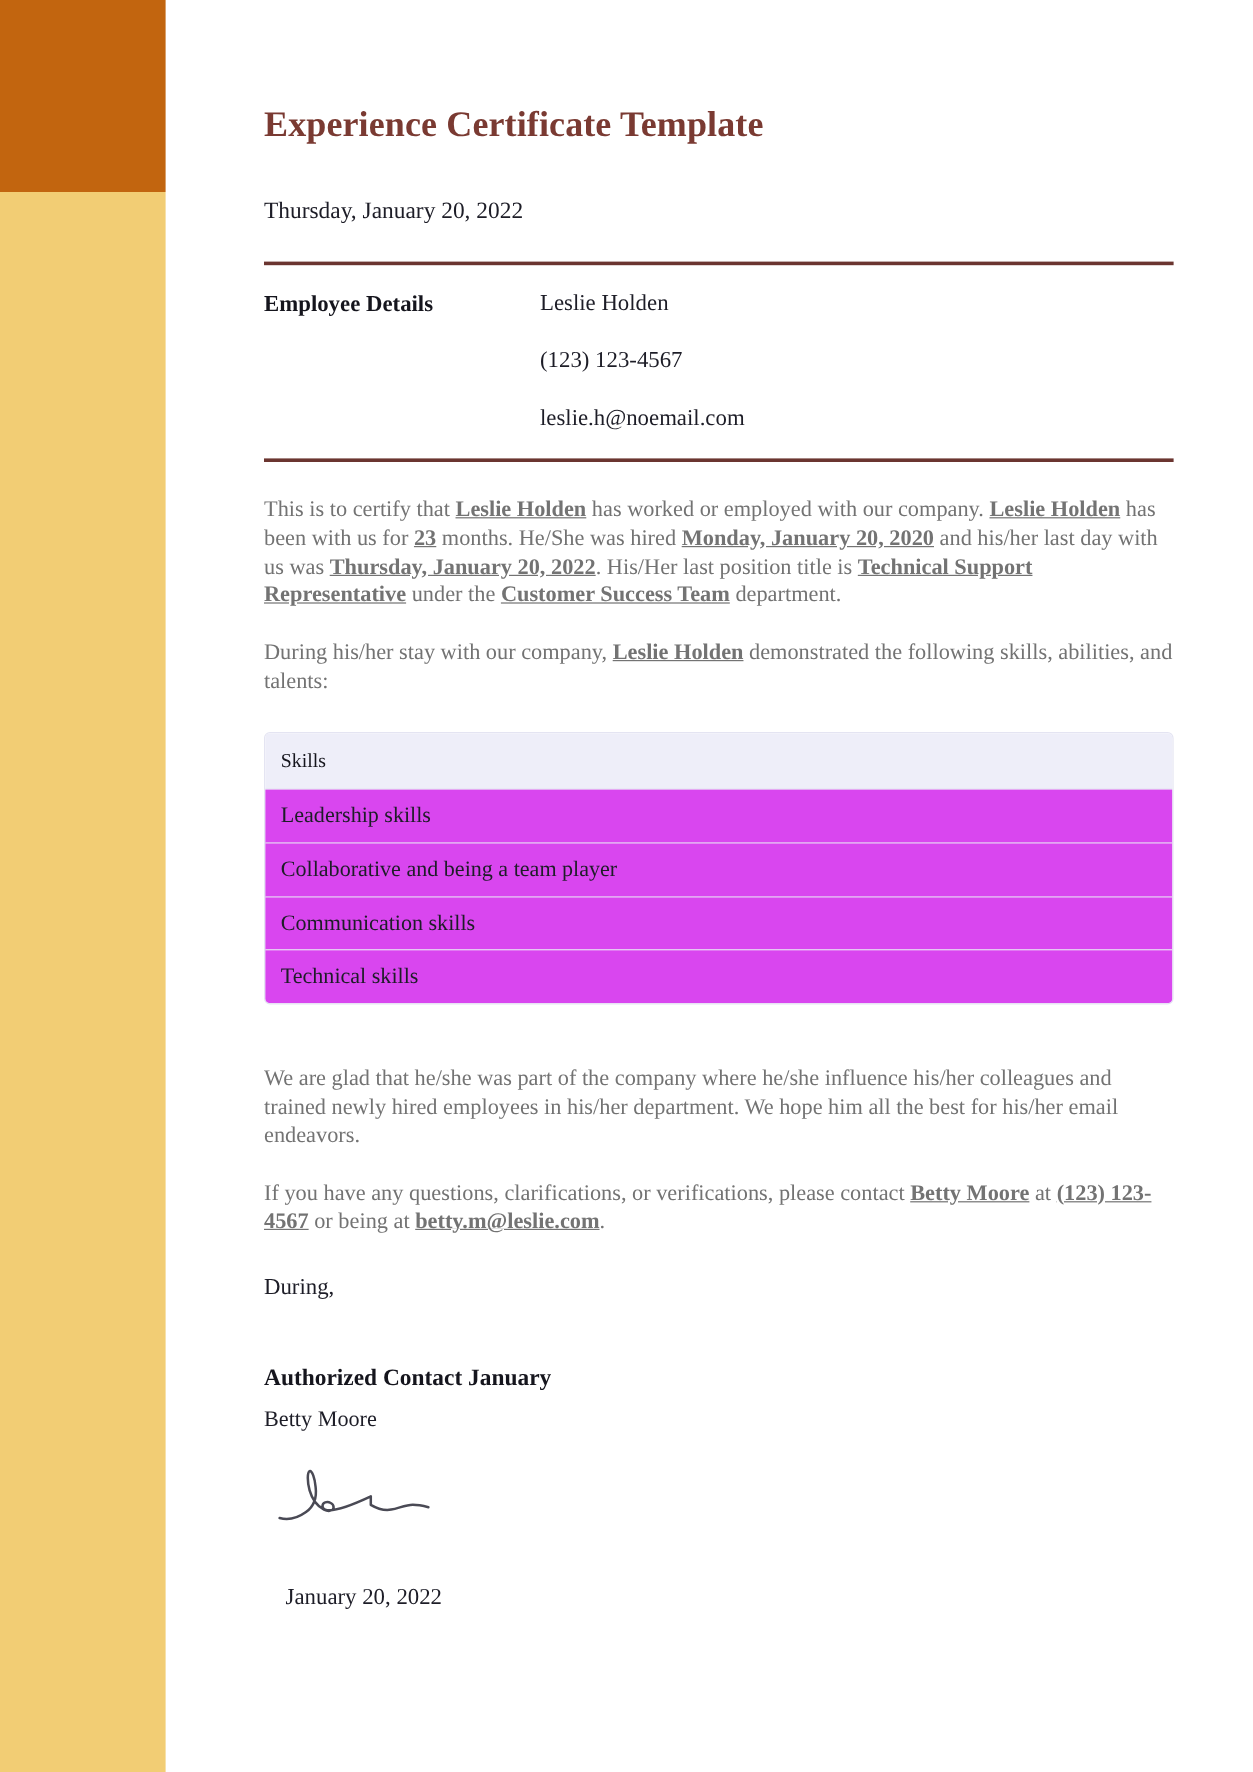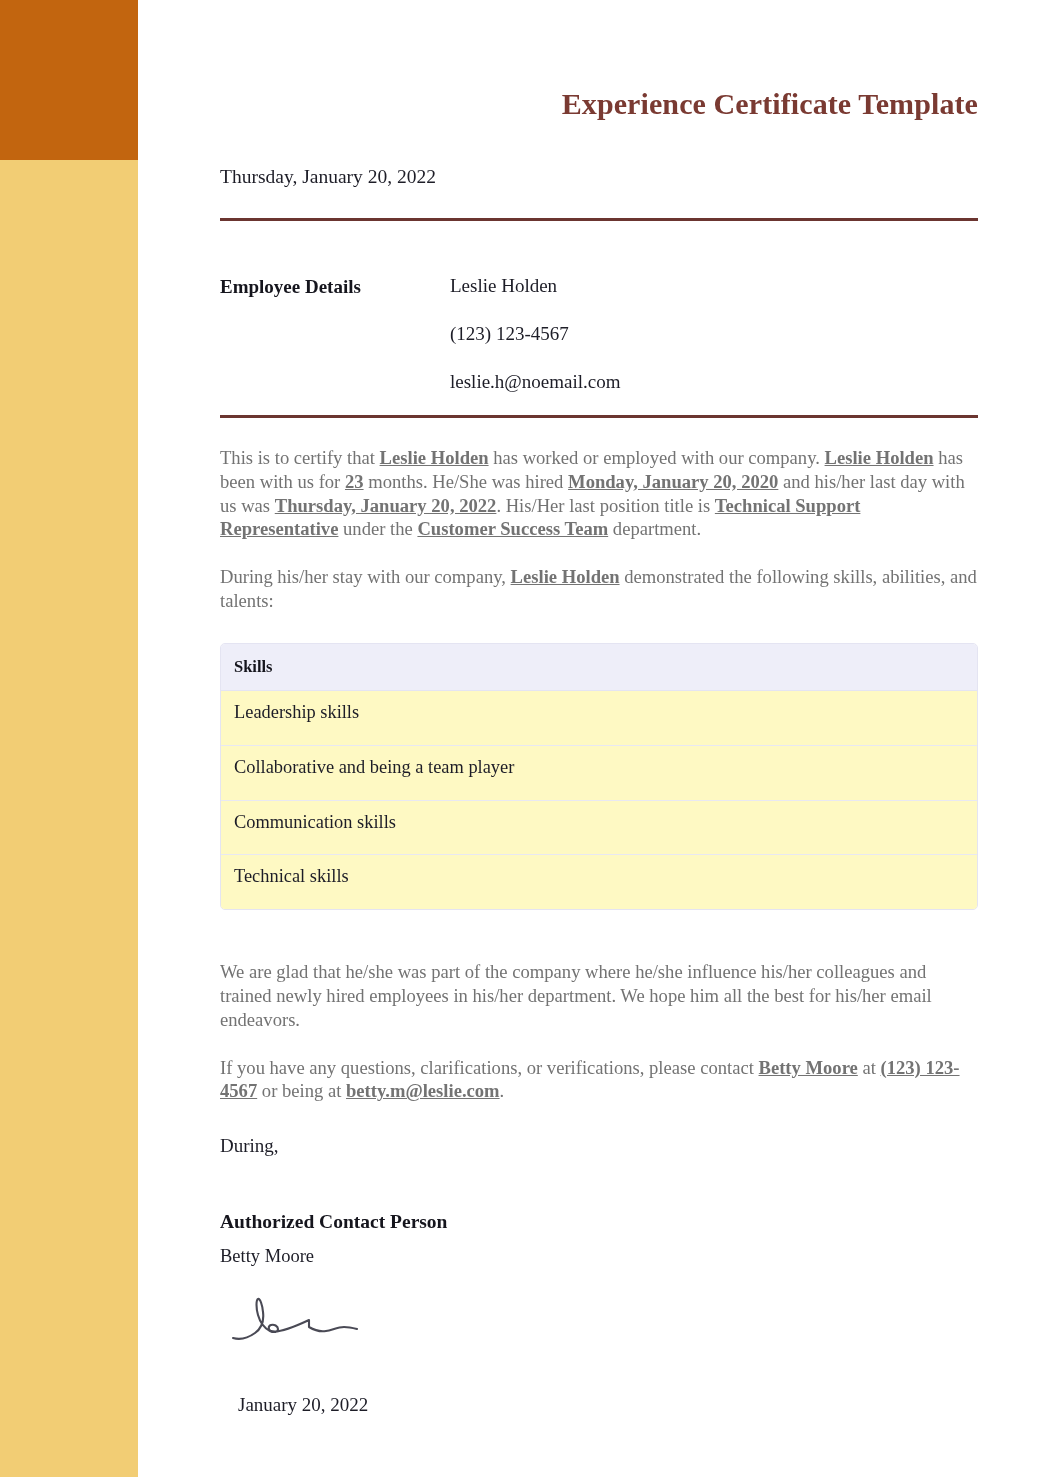--- a/index.html
+++ b/index.html
@@ -46,21 +46,21 @@
   
   .content {
     position: absolute;
     left: 220px;
     top: 0;
     width: 758px;
   }
   .doc-title {
     margin: 0;
     padding-top: 86px;
-    text-align: right;
+    text-align: left;
     font-size: 30px;
     font-weight: bold;
     letter-spacing: 0.1px;
     color: #7a3a32;
     line-height: 1.2;
   }
   .doc-date {
     margin: 0;
     padding-top: 42px;
     font-size: 19.5px;
@@ -73,21 +73,20 @@
     background: #6b3530;
     margin-top: 28px;
   }
   .rule.bottom {
     margin-top: 0;
   }
   .details {
     display: flex;
     align-items: flex-start;
     padding: 19px 0 20px 0;
-    margin-top: 33px;
   }
   .details-label {
     width: 230px;
     flex: 0 0 230px;
     font-size: 19px;
     font-weight: bold;
     color: #15151d;
     line-height: 1.4;
     padding-top: 1px;
   }
@@ -126,32 +125,32 @@
     border-collapse: separate;
     border-spacing: 0;
     border: 1px solid #e4e4f2;
     border-radius: 5px;
     overflow: hidden;
     font-size: 18.4px;
   }
   .skills-table th {
     background: #eeeef9;
     text-align: left;
-    font-weight: bold;
+    font-weight: normal;
     font-size: 16.5px;
     color: #15151d;
     padding: 13px 0 13px 13px;
     border-bottom: 1px solid #e4e4f2;
   }
   .skills-table td {
-    background: #fef9c3;
+    background: #d946ef;
     text-align: left;
     font-weight: normal;
     color: #1d1d27;
-    padding: 9px 0 20px 13px;
+    padding: 9px 0 10px 13px;
     border-bottom: 1px solid #e8e8f3;
     line-height: 1.35;
   }
   .skills-table tr:last-child td {
     border-bottom: none;
   }
   
   .closing-gap {
     height: 26px;
   }
@@ -243,21 +242,21 @@
     </table>
 
     <div class="closing-gap"></div>
 
     <p class="para">We are glad that he/she was part of the company where he/she influence his/her colleagues and trained newly hired employees in his/her department. We hope him all the best for his/her email endeavors.</p>
 
     <p class="para"><span>If you have any questions, clarifications, or verifications, please contact </span><b>Betty Moore</b><span> at </span><b>(123) 123-4567</b><span> or being at </span><b>betty.m@leslie.com</b><span>.</span></p>
 
     <p class="cheers">During,</p>
 
-    <p class="signer-title">Authorized Contact Person</p>
+    <p class="signer-title">Authorized Contact January</p>
 
     <p class="signer-name">Betty Moore</p>
 
     <div class="signature">
       <svg width="140" height="62" viewBox="0 0 140 62" fill="none" xmlns="http://www.w3.org/2000/svg">
         <path d="M3 48 C10 50 18 48 25 43 C32 38 34 30 33 22 C32.4 15 30 8 28 9 C26 10 26 18 28 25 C30 32 34 38 40 41 C44 43 48 42 48 39 C48 36 44 34 41 35 C38 36 38 40 41 41 C47 43 62 38 79 30 L79 37 C84 40 90 42 96 41 C102 40 108 37 114 37 C119 37 123 38 127 39" stroke="#4a4a55" stroke-width="2.1" stroke-linecap="round" stroke-linejoin="round" fill="none"></path>
       </svg>
     </div>
 
     <p class="sign-date">January 20, 2022</p>

